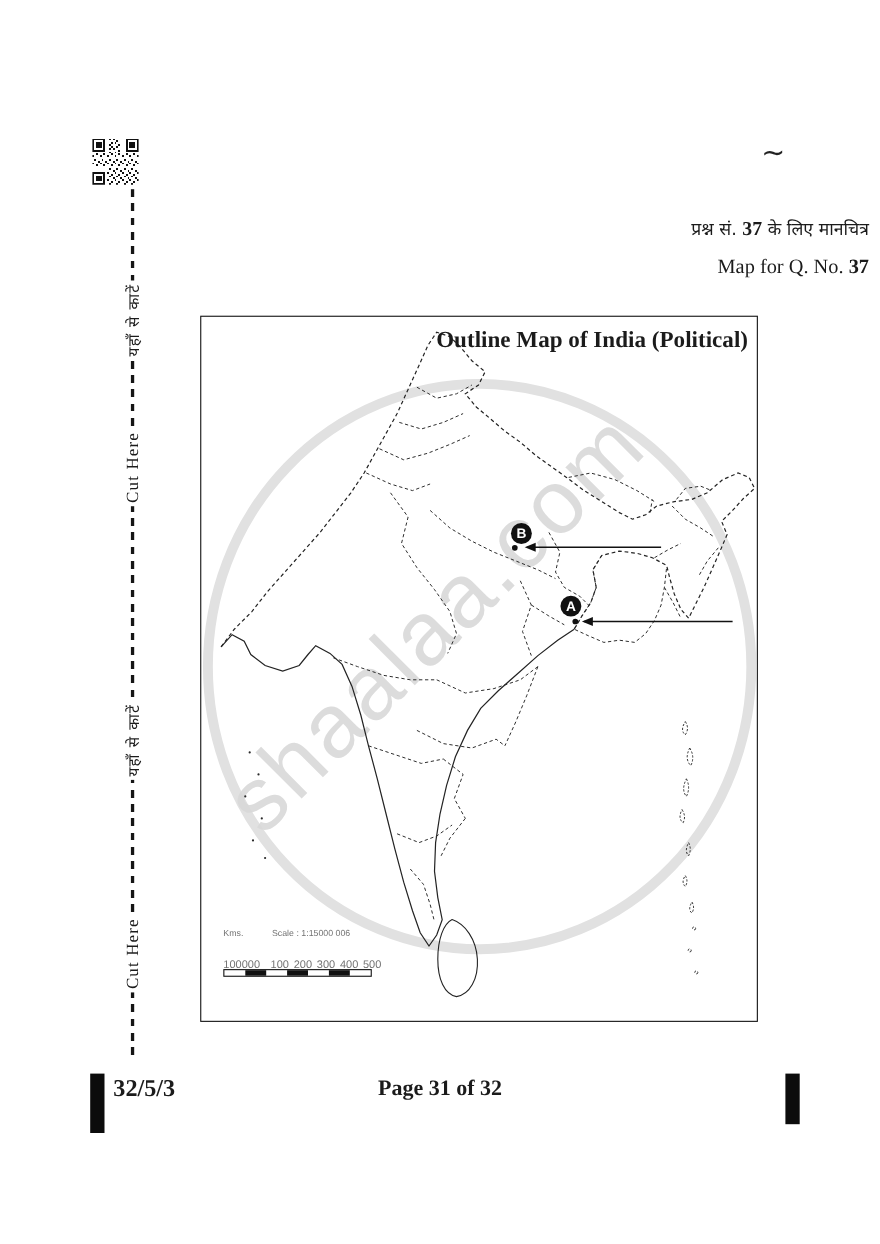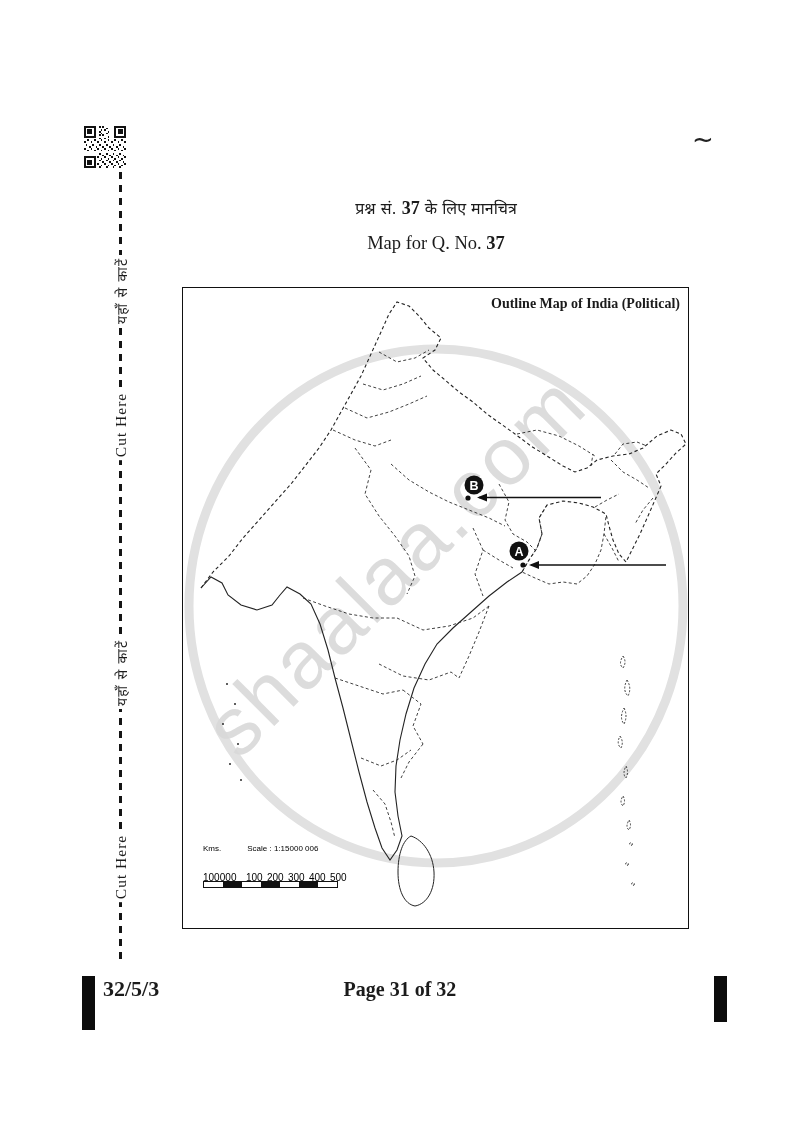--- a/index.html
+++ b/index.html
@@ -15,33 +15,33 @@
   .cut-label{
     position:absolute;left:121px;transform:translate(-50%,-50%) rotate(-90deg);
     background:#fff;white-space:nowrap;padding:7px 3px;letter-spacing:1px;
   }
   .cut-label.hi{font-family:"DejaVu Sans", sans-serif;font-size:14px;}
   .cut-label.en{font-family:"Liberation Serif", serif;font-size:15.5px;}
   
   .qr{position:absolute;left:84px;top:126px;width:42px;height:42px;}
   .tilde{position:absolute;left:692px;top:124px;font-size:26px;font-family:"DejaVu Sans",sans-serif;color:#222;}
   
-  .heading{position:absolute;left:82px;top:196px;width:708px;text-align:center;line-height:1.35;}
+  .heading{position:absolute;left:82px;top:196px;width:708px;text-align:right;line-height:1.35;}
   .heading .hi{font-family:"DejaVu Sans", sans-serif;font-size:16px;}
   .heading .hi b{font-family:"Liberation Serif", serif;font-size:18px;}
   .heading .en{font-family:"Liberation Serif", serif;font-size:18.5px;margin-top:11px;}
   .heading .en b{font-weight:bold;}
   
   .map-frame{position:absolute;left:182px;top:287px;width:505px;height:640px;border:1.5px solid #111;background:#fff;}
   .map-frame svg.mapsvg{position:absolute;left:0;top:0;width:100%;height:100%;}
   .map-title{position:absolute;top:7px;right:8px;text-align:center;line-height:1.3;}
   .map-title .hi{font-family:"DejaVu Sans", sans-serif;font-weight:bold;font-size:16.5px;}
-  .map-title .en{font-family:"Liberation Serif", serif;font-weight:bold;font-size:14px;}
-  
-  .scalebar{position:absolute;left:20px;bottom:40px;width:160px;font-family:"Liberation Sans", sans-serif;color:#000000;text-align:right;}
+  .map-title .en{font-family:"Liberation Serif", serif;font-weight:bold;font-size:21px;}
+  
+  .scalebar{position:absolute;left:20px;bottom:40px;width:160px;font-family:"Liberation Sans", sans-serif;color:#737373;text-align:right;}
   .sb-row1{display:flex;font-size:8px;}
   .sb-row1 .ratio{margin-left:26px;}
   .sb-ticks{position:relative;height:9px;font-size:10px;margin-top:19px;}
   .sb-ticks span{position:absolute;top:0;}
   .sb-bar{width:133px;height:5px;border:1px solid #111;display:flex;}
   .sb-bar i{flex:1;}
   .sb-bar i:nth-child(even){background:#111;}
   
   .footer-code{position:absolute;left:103px;top:976px;font-weight:bold;font-size:22px;font-family:"Liberation Serif",serif;}
   .footer-page{position:absolute;left:0;top:978px;width:800px;text-align:center;font-weight:bold;font-size:20px;font-family:"Liberation Serif",serif;}

